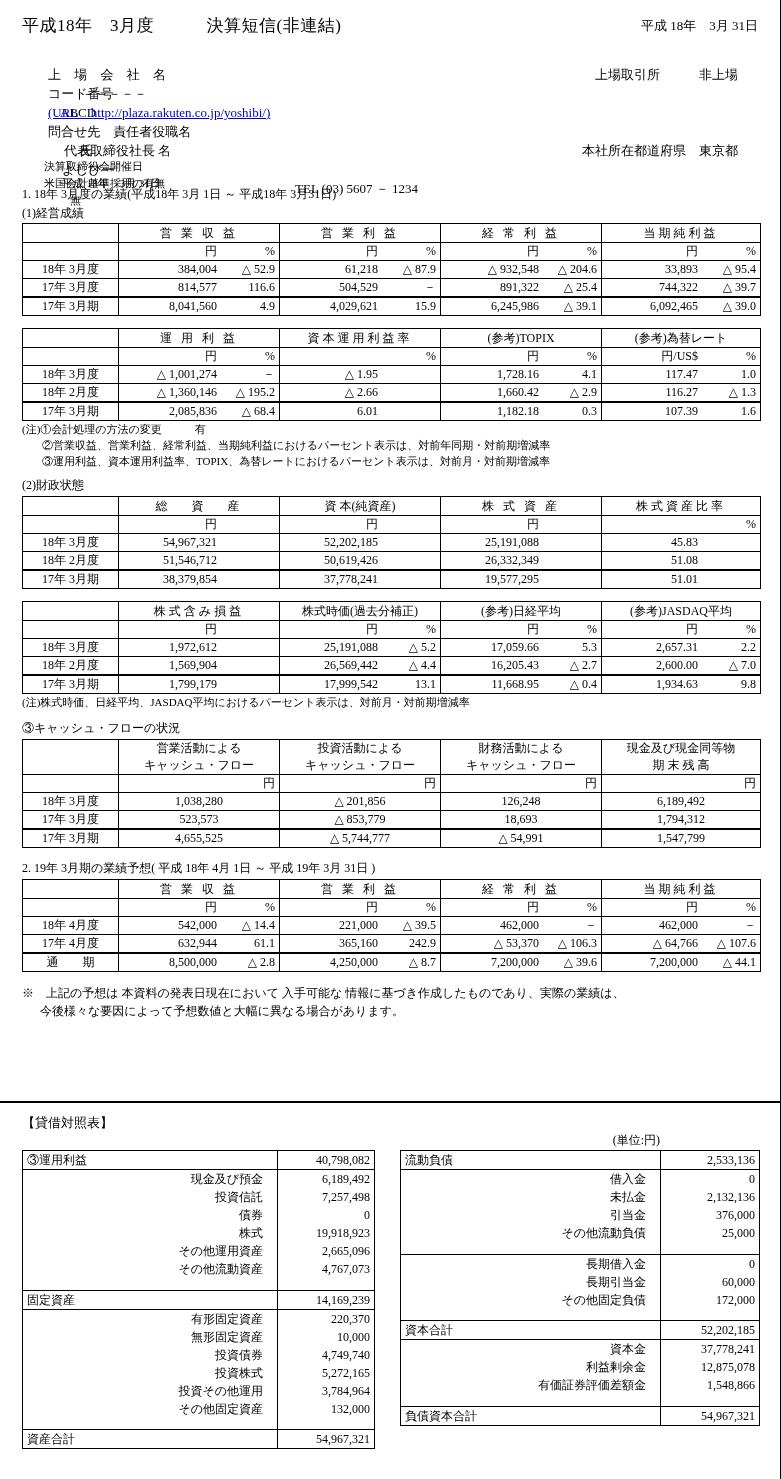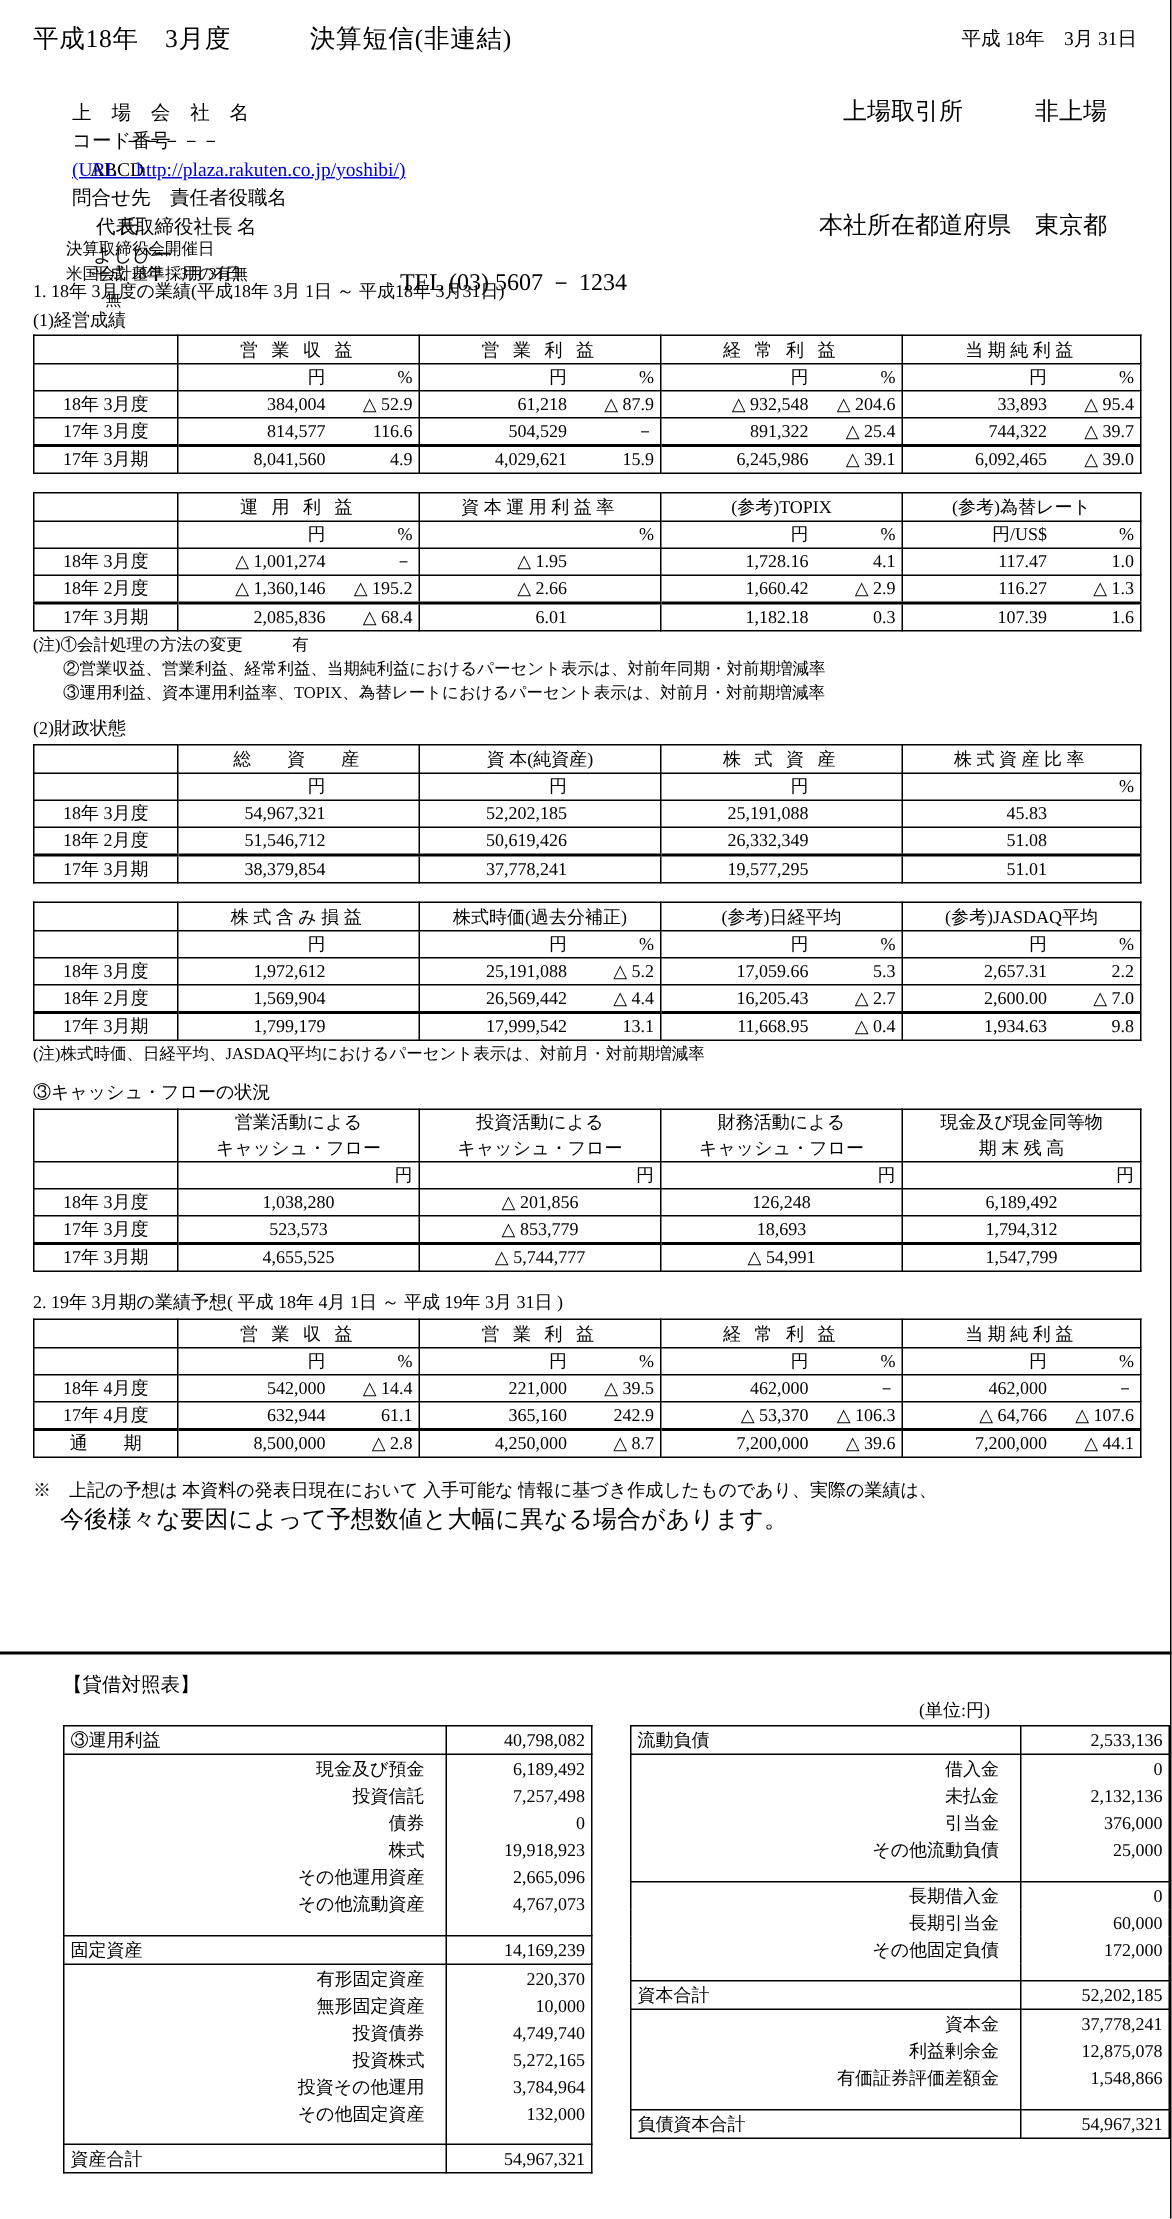--- a/index.html
+++ b/index.html
@@ -29,21 +29,21 @@
     letter-spacing: 0.5px;
   }
   .hdr-date {
     position:absolute; right: 0; top: 3px;
     font-size: 13px;
   }
   .info { margin-top: 10px; position: relative; }
   .info-line { height: 19px; line-height: 19px; font-size: 13px; white-space: pre; }
   .info-line.sm { font-size: 11px; height: 17px; line-height: 17px; }
   .spaced { letter-spacing: 5px; }
-  .rcol { position: absolute; right: 20px; font-size: 16px; white-space: pre; }
+  .rcol { position: absolute; right: 20px; font-size: 13px; white-space: pre; }
   .url { color: #0000cc; text-decoration: underline; font-size: 13px; }
   
   .sect { margin: 11px 0 2px 22px; font-size: 12px; white-space: pre; }
   .sub  { margin: 2px 0 1px 22px; font-size: 12px; white-space: pre; }
   .note { margin: 1px 0 0 22px; font-size: 11px; white-space: pre; }
   .note.ind { margin-left: 42px; }
   
   table.fin {
     border-collapse: collapse;
     margin-left: 22px;
@@ -841,25 +841,25 @@
             <span class="cellpair">
               <span class="v">7,200,000</span>
               <span class="p">△ 44.1</span>
             </span>
           </td>
         </tr>
       </tbody>
     </table>
 
   <div class="note" style="margin-top:13px;font-size:12px">※　上記の予想は 本資料の発表日現在において 入手可能な 情報に基づき作成したものであり、実際の業績は、</div>
-  <div class="note" style="margin-left:40px;font-size:16px">今後様々な要因によって予想数値と大幅に異なる場合があります。</div>
+  <div class="note" style="margin-left:40px;font-size:12px">今後様々な要因によって予想数値と大幅に異なる場合があります。</div>
 
   <div class="divider" style="top:1101px"></div>
 
-  <div style="position:absolute; top:1114px; left:0; width:682px;padding-left:20px;">
+  <div style="position:absolute; top:1114px; left:0; width:682px;">
     <div class="bs-title">【貸借対照表】</div>
     <div style="position:relative;height:18px">
       <span class="bs-unit">(単位:円)</span>
     </div>
     <div style="position:relative">
       <table class="bs" id="bsL" style="position:absolute;left:22px;top:0;width:352px">
           <colgroup>
             <col style="width:255px">
             <col style="width:97px">
           </colgroup>

